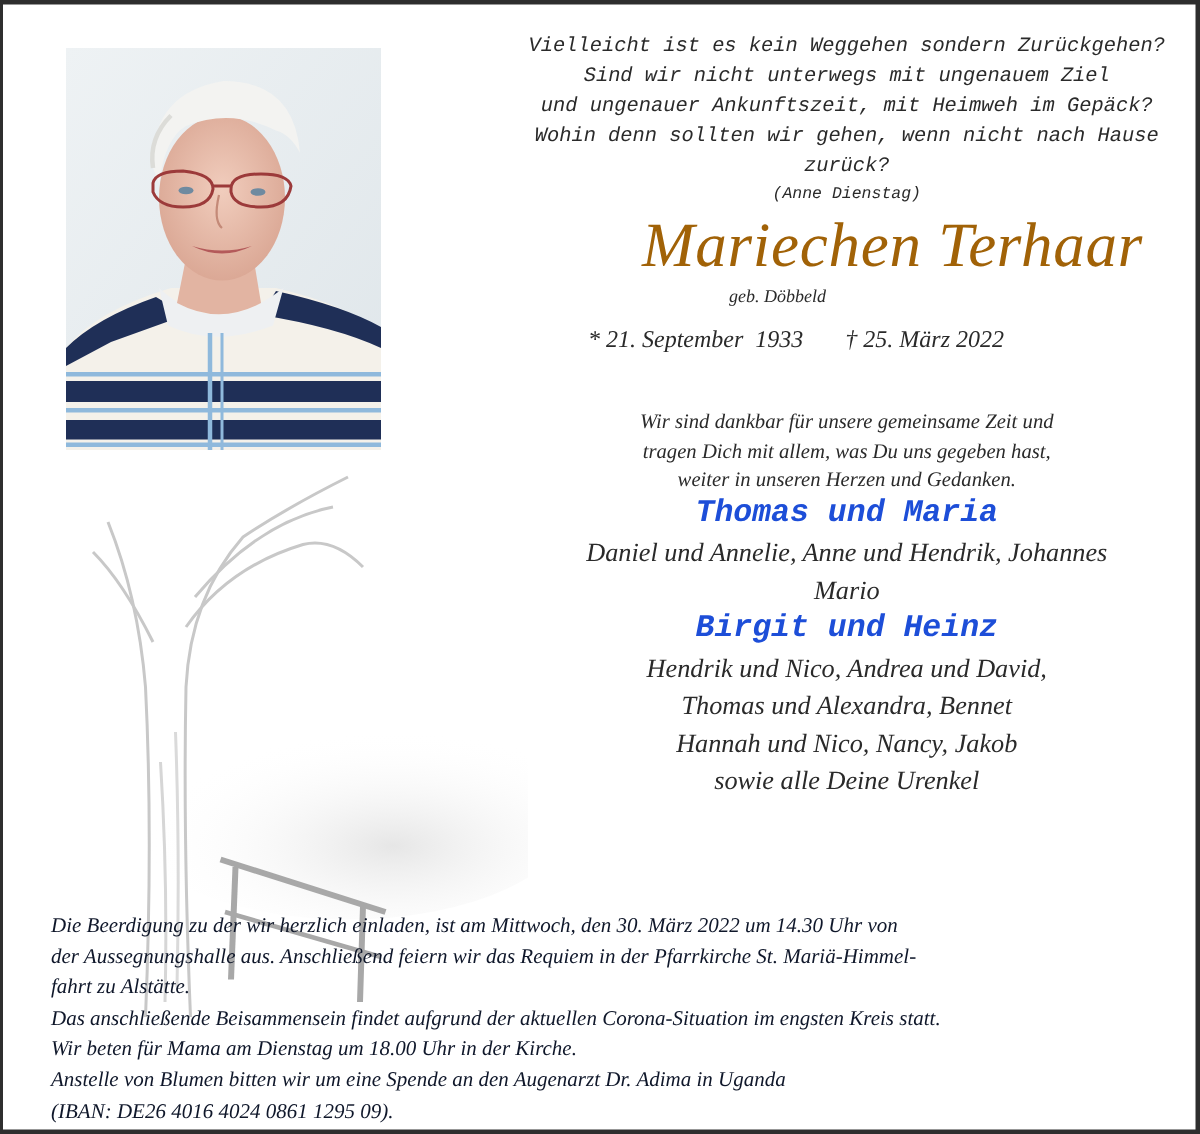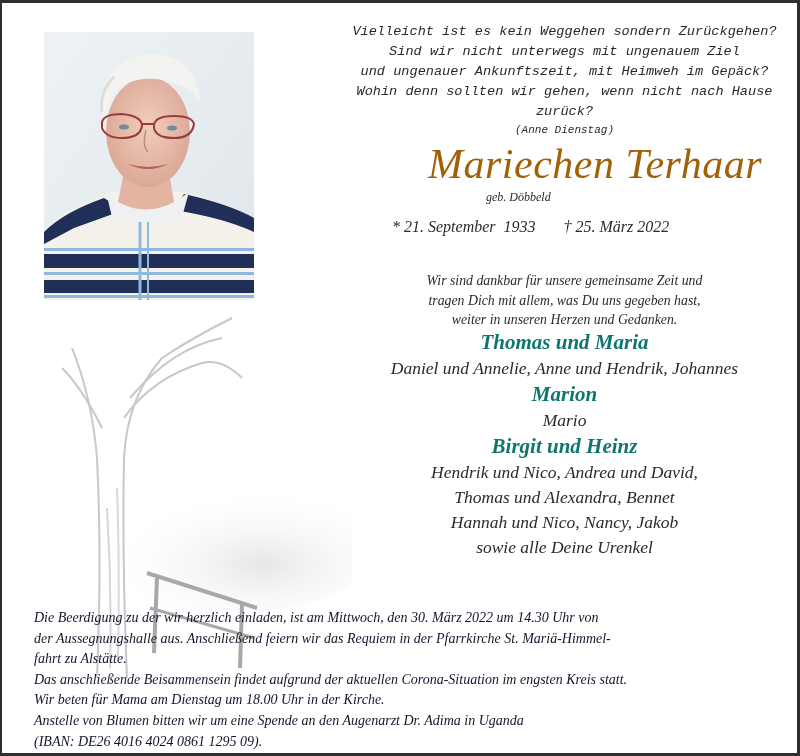--- a/index.html
+++ b/index.html
@@ -80,21 +80,22 @@
   }
   .family {
     top: 326px;
     font-family: "Liberation Serif", serif;
   }
   .family .head {
     font-weight: bold;
     font-style: italic;
     font-size: 21px;
     line-height: 27px;
-    color: #0f766e;
+    color: #1d4ed8;
+    font-family: Liberation Mono, monospace;
   }
   .family .sub {
     font-style: italic;
     font-size: 17.5px;
     line-height: 25px;
   }
   .notice {
     position: absolute;
     left: 32px; top: 605px;
     width: 750px;
@@ -204,21 +205,20 @@
 
   <div class="center-col thanks">
     <div>Wir sind dankbar für unsere gemeinsame Zeit und</div>
     <div>tragen Dich mit allem, was Du uns gegeben hast,</div>
     <div>weiter in unseren Herzen und Gedanken.</div>
   </div>
 
   <div class="center-col family">
     <div class="head">Thomas und Maria</div>
     <div class="sub">Daniel und Annelie, Anne und Hendrik, Johannes</div>
-    <div class="head">Marion</div>
     <div class="sub">Mario</div>
     <div class="head">Birgit und Heinz</div>
     <div class="sub">Hendrik und Nico, Andrea und David,</div>
     <div class="sub">Thomas und Alexandra, Bennet</div>
     <div class="sub">Hannah und Nico, Nancy, Jakob</div>
     <div class="sub">sowie alle Deine Urenkel</div>
   </div>
 
   <div class="notice">
     <div>Die Beerdigung zu der wir herzlich einladen, ist am Mittwoch, den 30. März 2022 um 14.30 Uhr von</div>

